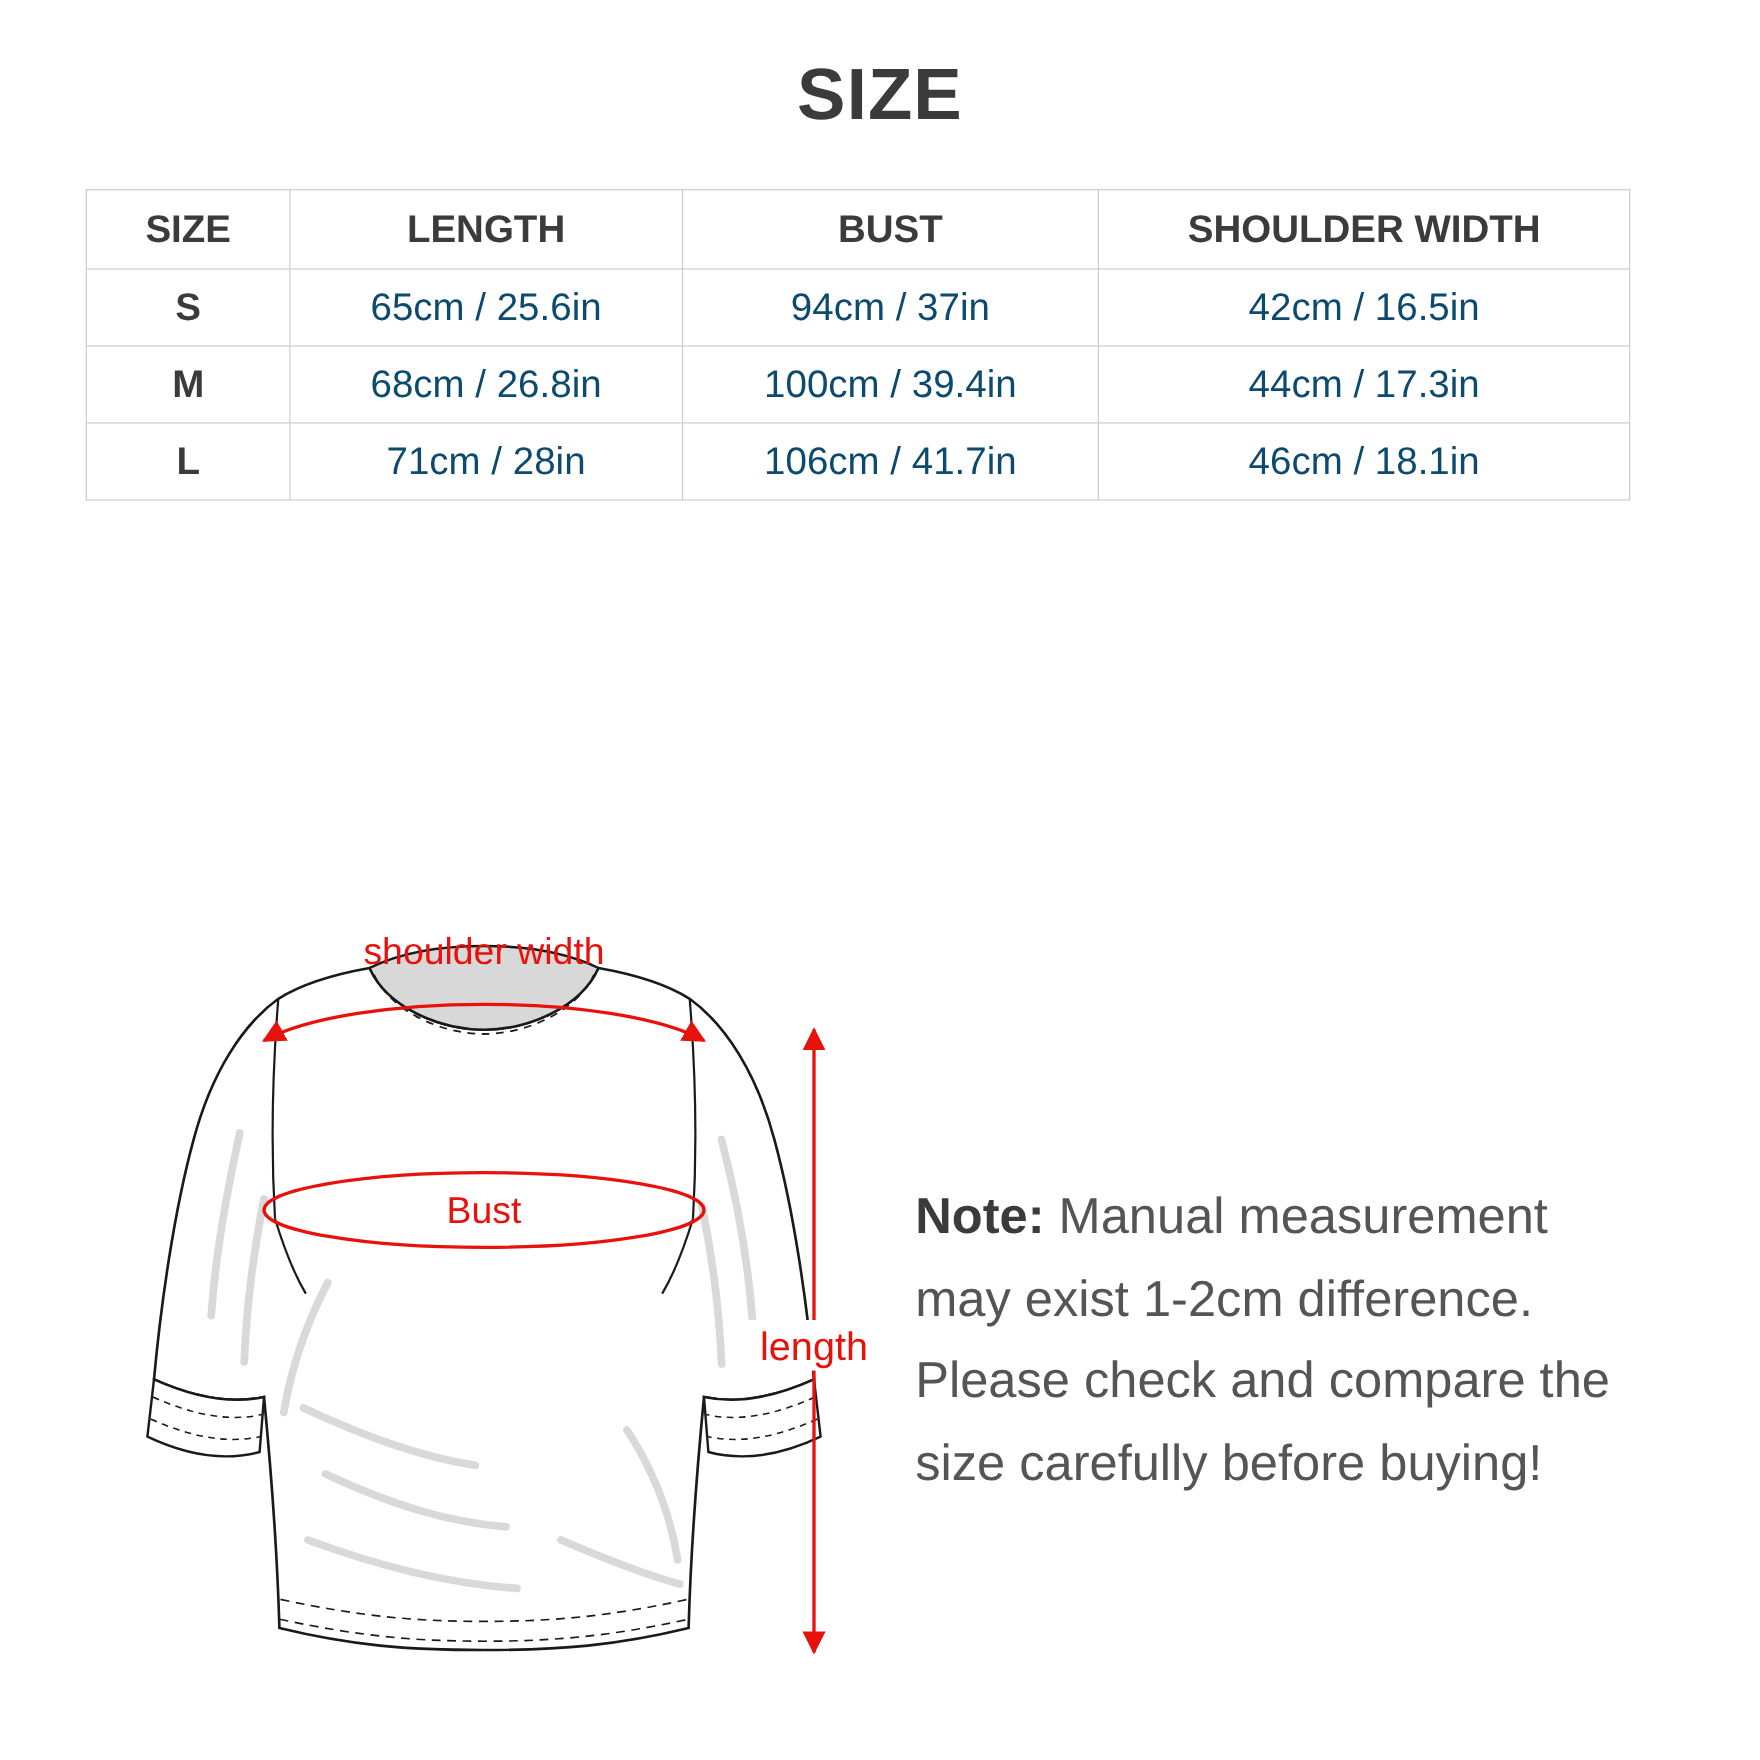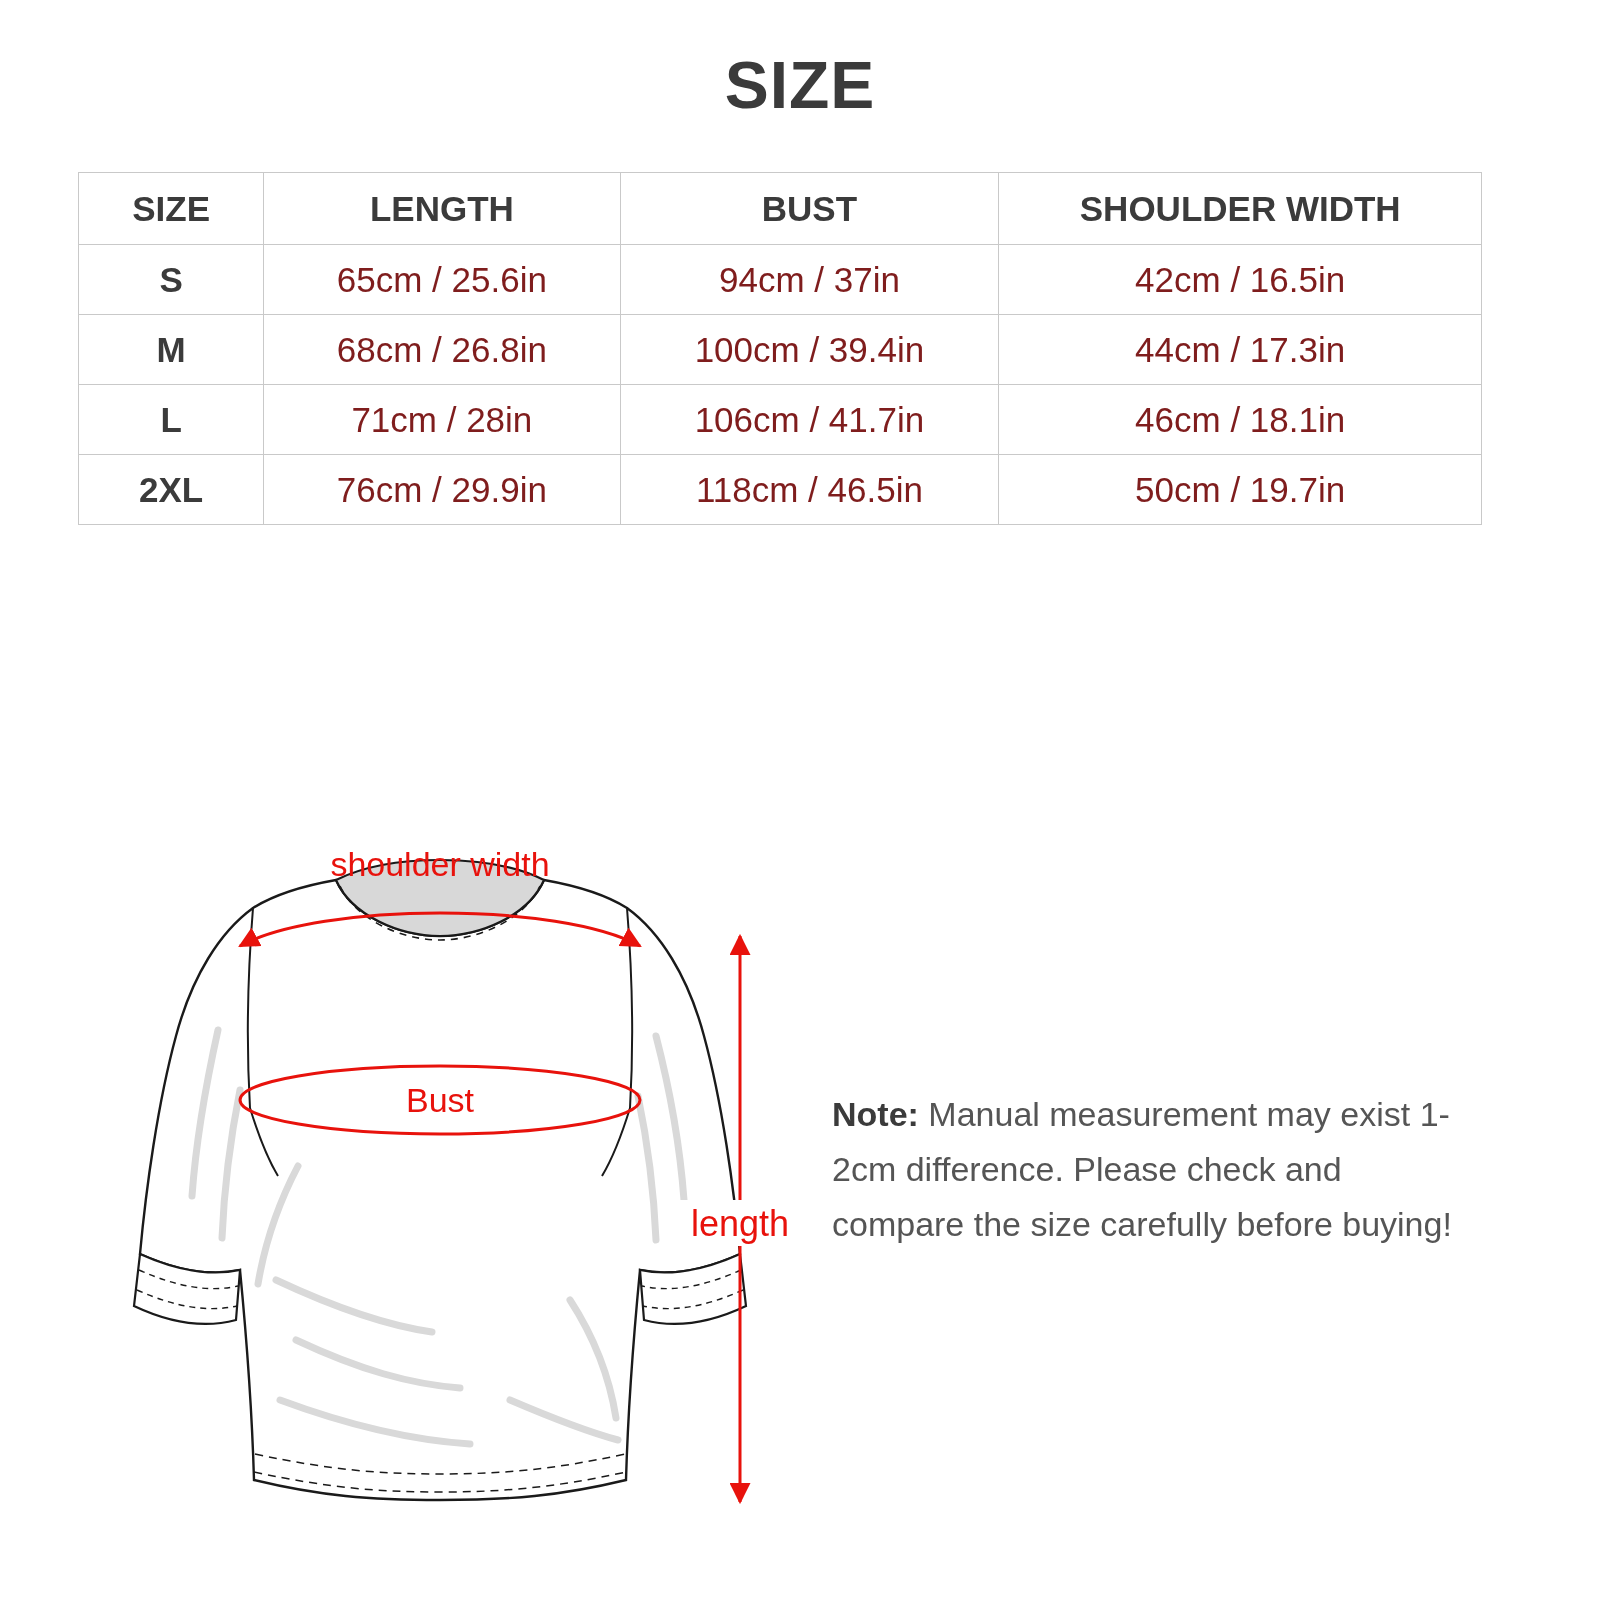--- a/index.html
+++ b/index.html
@@ -52,44 +52,43 @@
     height: 71px;
   }
   table.size-table tbody td.sizecell {
     font-size: 35px;
     font-weight: bold;
     color: #3b3b3b;
   }
   table.size-table tbody td.valcell {
     font-size: 35px;
     font-weight: normal;
-    color: #7f1d1d;
+    color: #0c4a6e;
   }
   col.c0 { width: 13.2%; }
   col.c1 { width: 25.4%; }
   col.c2 { width: 27.0%; }
   col.c3 { width: 34.4%; }
 
   #illustration {
     position: absolute;
     left: 40px;
     top: 840px;
     width: 760px;
     height: 740px;
   }
 
   #note-block {
     position: absolute;
     left: 832px;
     top: 1068px;
     width: 640px;
-    font-size: 34px;
+    font-size: 46px;
     line-height: 1.62;
     color: #555555;
-    margin-top: 19px;
   }
   #note-block .note-label {
     font-weight: bold;
     color: #3b3b3b;
   }
 
   svg { display: block; }
 </style>
 </head>
 <body>
@@ -123,26 +122,20 @@
         <td class="sizecell">M</td>
         <td class="valcell">68cm / 26.8in</td>
         <td class="valcell">100cm / 39.4in</td>
         <td class="valcell">44cm / 17.3in</td>
       </tr>
       <tr>
         <td class="sizecell">L</td>
         <td class="valcell">71cm / 28in</td>
         <td class="valcell">106cm / 41.7in</td>
         <td class="valcell">46cm / 18.1in</td>
-      </tr>
-      <tr>
-        <td class="sizecell">2XL</td>
-        <td class="valcell">76cm / 29.9in</td>
-        <td class="valcell">118cm / 46.5in</td>
-        <td class="valcell">50cm / 19.7in</td>
       </tr>
     </tbody>
   </table>
 </div>
 
 <div id="illustration">
   <svg width="760" height="740" viewBox="0 0 760 740">
     <defs>
       <marker id="arrowRed" viewBox="0 0 10 10" refX="9" refY="5" markerWidth="7" markerHeight="7" orient="auto-start-reverse">
         <path d="M 0 0 L 10 5 L 0 10 z" fill="#e8120c"></path>

